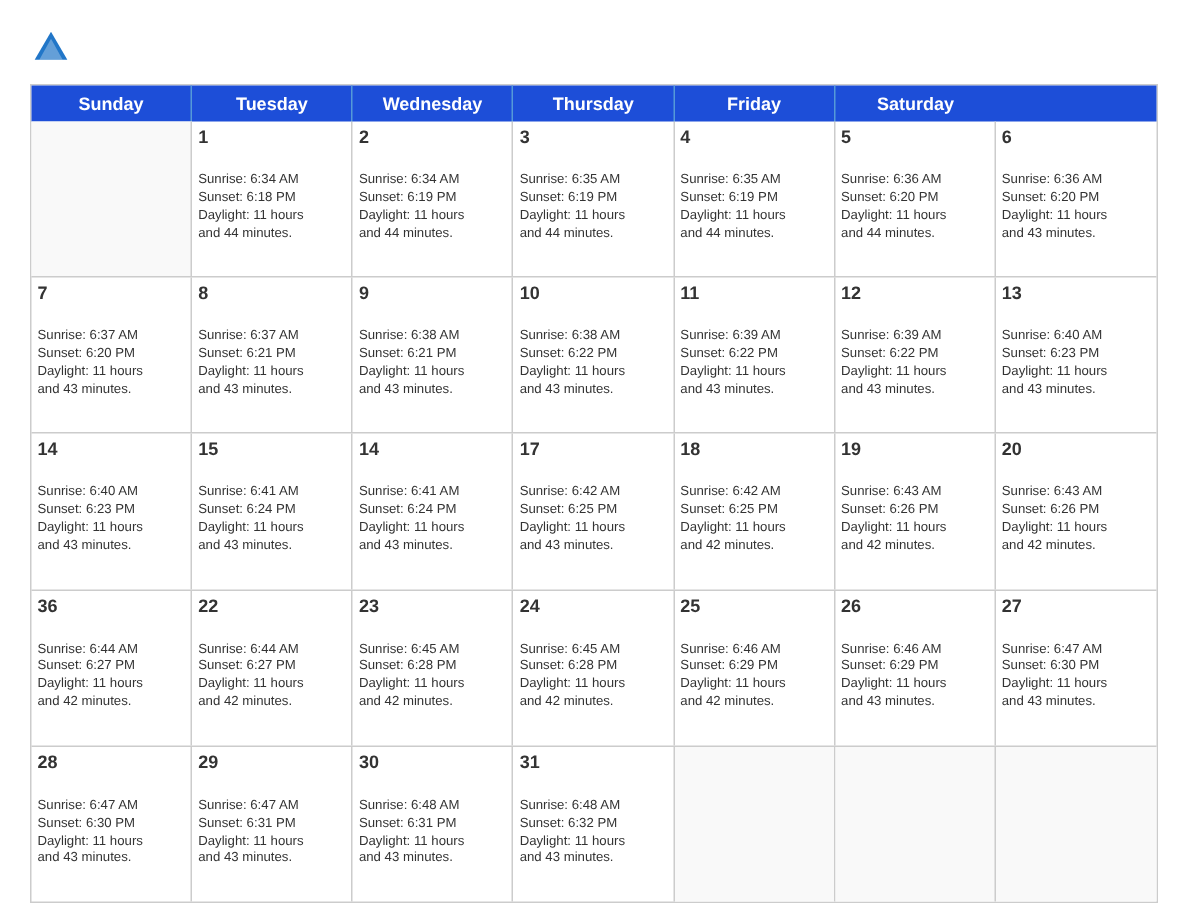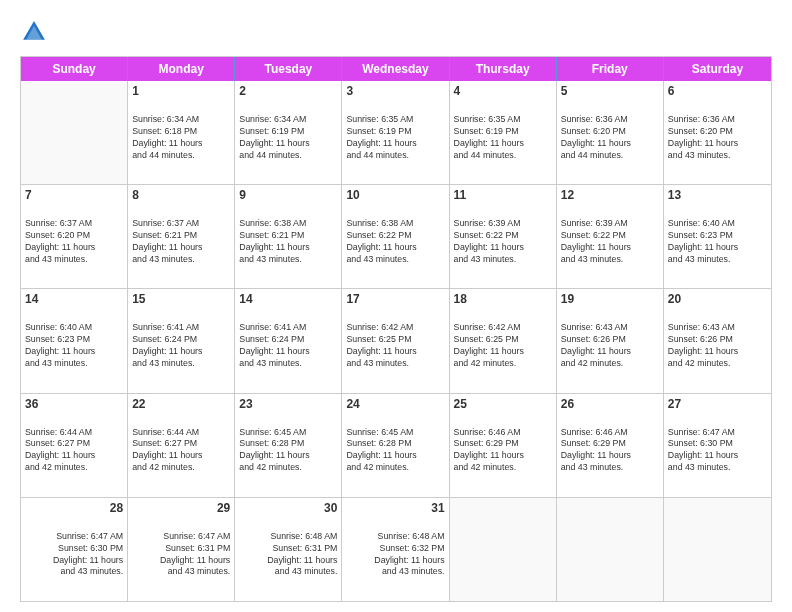--- a/index.html
+++ b/index.html
@@ -53,21 +53,21 @@
     }
     .calendar {
       flex: 1;
       display: flex;
       flex-direction: column;
       border: 1px solid #ccc;
     }
     .cal-header {
       display: grid;
       grid-template-columns: repeat(7, 1fr);
-      background: #d946ef;
+      background: #1d4ed8;
     }
     .cal-header-cell {
       color: #fff;
       font-size: 12px;
       font-weight: bold;
       text-align: center;
       padding: 5px 2px;
       border-right: 1px solid #5599d8;
     }
     .cal-header-cell:last-child { border-right: none; }
@@ -75,21 +75,21 @@
       flex: 1;
       display: flex;
       flex-direction: column;
     }
     .cal-week {
       display: grid;
       grid-template-columns: repeat(7, 1fr);
       flex: 1;
       border-bottom: 1px solid #ccc;
     }
-    .cal-week:last-child { border-bottom: none; text-align: right; }
+    .cal-week:last-child { border-bottom: none; }
     .cal-cell {
       border-right: 1px solid #ccc;
       padding: 3px 4px;
       font-size: 9.2px;
       color: #333;
       vertical-align: top;
       min-height: 0;
     }
     .cal-cell:last-child { border-right: none; }
     .cal-cell.empty { background: #f9f9f9; }
@@ -123,21 +123,20 @@
     </div>
     <div class="title-block">
       <div class="main-title"></div>
       <div class="subtitle"></div>
     </div>
   </div>
 
   <div class="calendar">
     <div class="cal-header" id="cal-header">
         <div class="cal-header-cell">Sunday</div>
-        <div class="cal-header-cell">Monday</div>
         <div class="cal-header-cell">Tuesday</div>
         <div class="cal-header-cell">Wednesday</div>
         <div class="cal-header-cell">Thursday</div>
         <div class="cal-header-cell">Friday</div>
         <div class="cal-header-cell">Saturday</div>
       </div>
     <div class="cal-body" id="cal-body">
         <div class="cal-week">
           <div class="cal-cell empty"></div>
           <div class="cal-cell">

